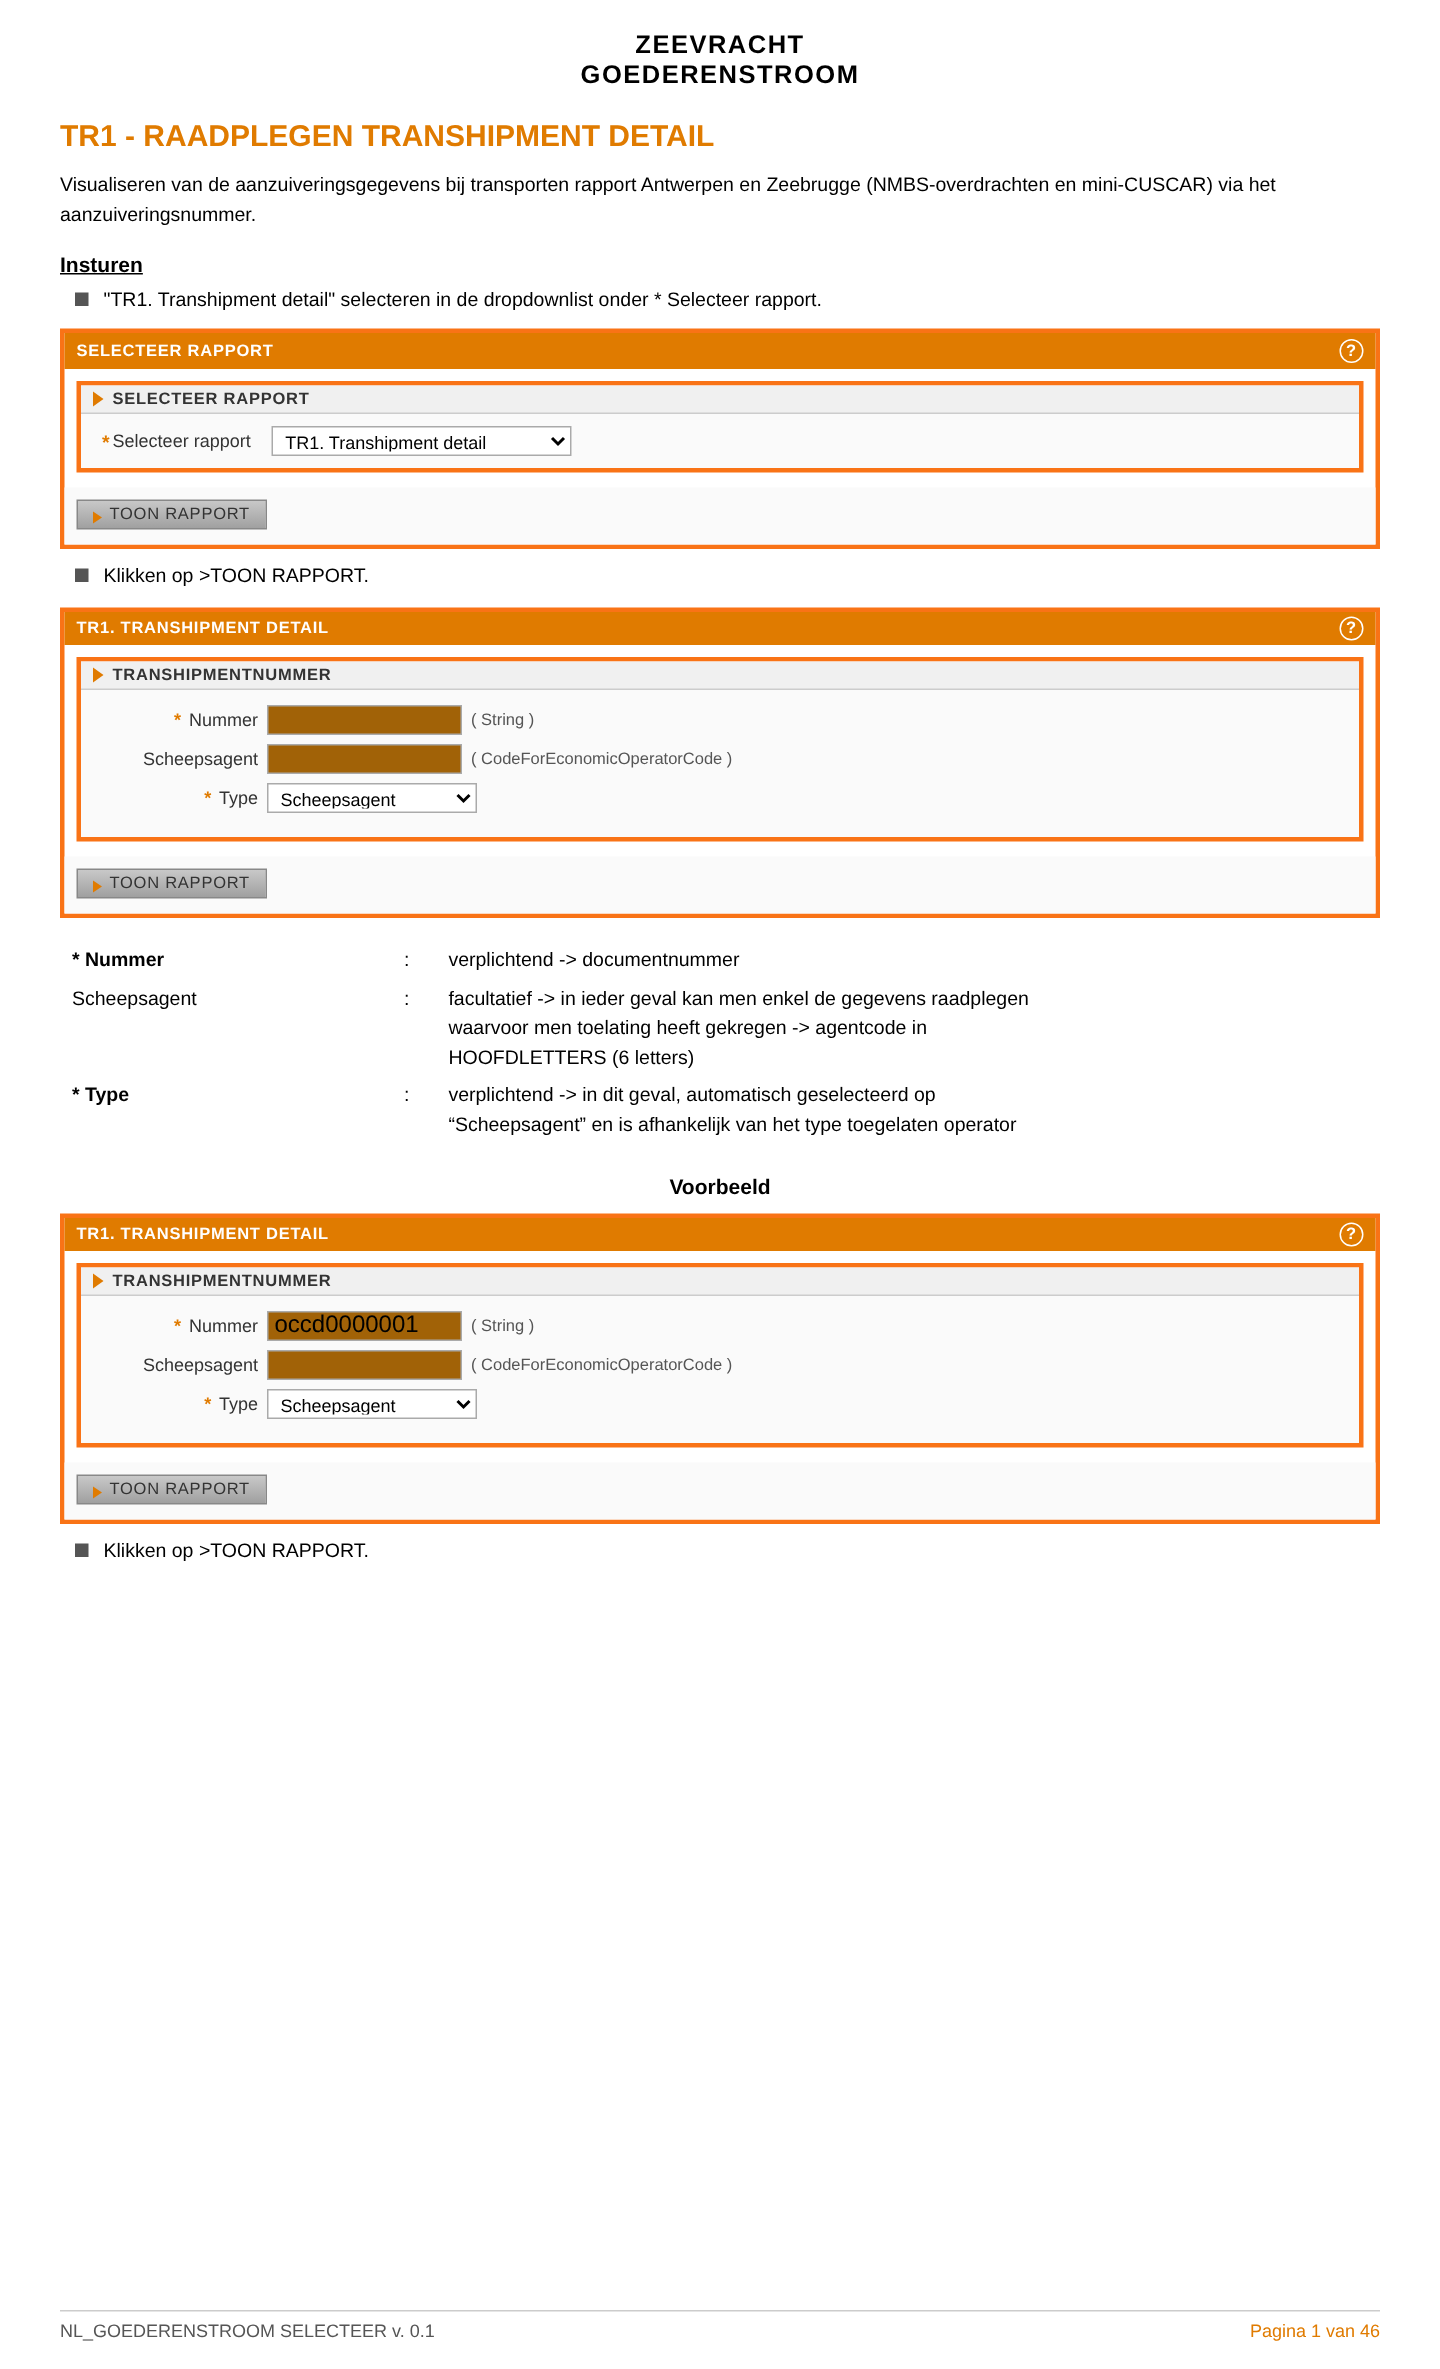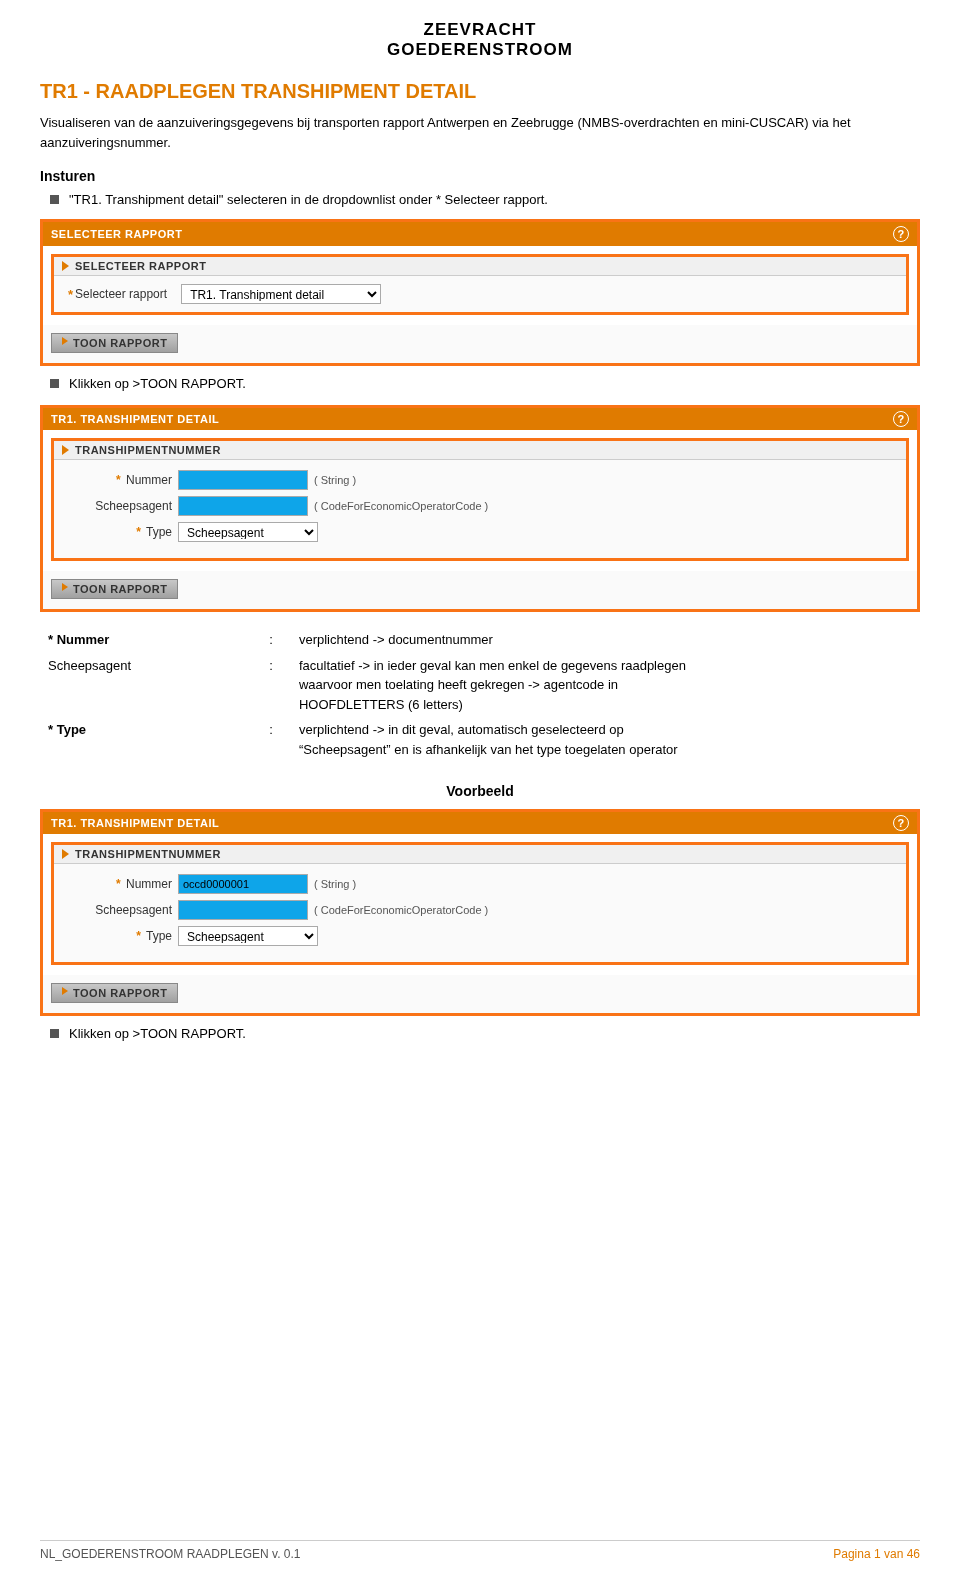--- a/index.html
+++ b/index.html
@@ -31,20 +31,21 @@
     .description-text {
       font-size: 13px;
       margin-bottom: 16px;
       line-height: 1.5;
     }
     .section-title {
       font-size: 14px;
       font-weight: bold;
       margin-bottom: 8px;
       margin-top: 16px;
+      text-decoration: underline;
     }
     .bullet-item {
       display: flex;
       align-items: flex-start;
       margin-bottom: 6px;
       margin-left: 10px;
     }
     .bullet-square {
       width: 9px;
       height: 9px;
@@ -130,22 +131,22 @@
       padding-right: 6px;
       color: #333;
     }
     .form-label-req {
       color: #e07b00;
       font-weight: bold;
       margin-right: 2px;
     }
     .form-input {
       border: 1px solid #aaa;
-      background: #0ea5e9;
-      font-size: 11px;
+      background: #a16207;
+      font-size: 16px;
       padding: 2px 4px;
       height: 20px;
       width: 130px;
     }
     .form-type-hint {
       font-size: 11px;
       color: #555;
       margin-left: 6px;
     }
     .form-select {
@@ -154,25 +155,25 @@
       font-size: 12px;
       padding: 2px 4px;
       height: 20px;
       width: 140px;
     }
     .toon-rapport-btn {
       background: linear-gradient(to bottom, #c8c8c8, #a0a0a0);
       border: 1px solid #888;
       color: #333;
       font-size: 11px;
-      font-weight: bold;
+      font-weight: normal;
       padding: 3px 10px;
       cursor: pointer;
       display: flex;
-      align-items: flex-start;
+      align-items: flex-end;
       letter-spacing: 0.5px;
       width: fit-content;
     }
     .toon-rapport-btn .btn-arrow {
       display: inline-block;
       width: 0;
       height: 0;
       border-top: 4px solid transparent;
       border-bottom: 4px solid transparent;
       border-left: 6px solid #e07b00;
@@ -403,15 +404,15 @@
     </button>
   </div>
 </div>
 
 <div class="bullet-item" style="margin-bottom:60px;">
   <div class="bullet-square"></div>
   <span>Klikken op &gt;TOON RAPPORT.</span>
 </div>
 
 <div class="page-footer">
-  <span>NL_GOEDERENSTROOM RAADPLEGEN   v. 0.1</span>
+  <span>NL_GOEDERENSTROOM SELECTEER   v. 0.1</span>
   <span class="footer-right">Pagina 1 van 46</span>
 </div>
 
 </body></html>

